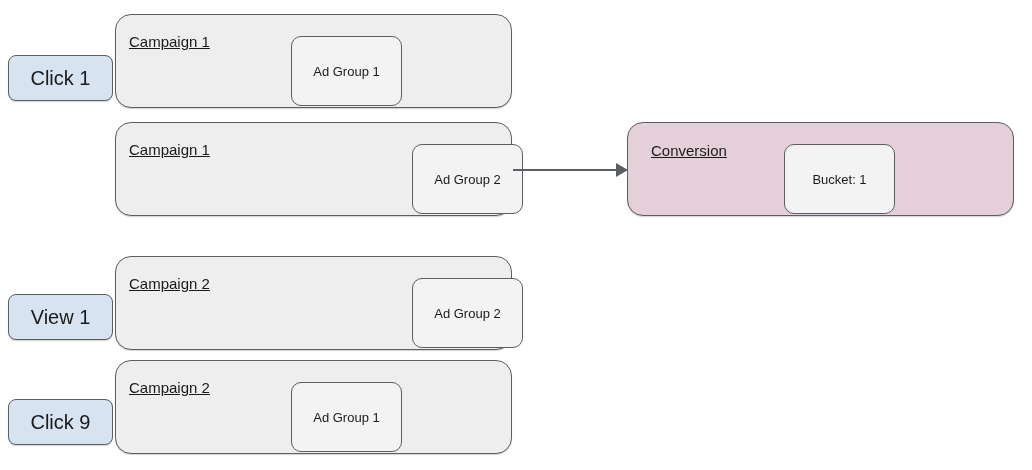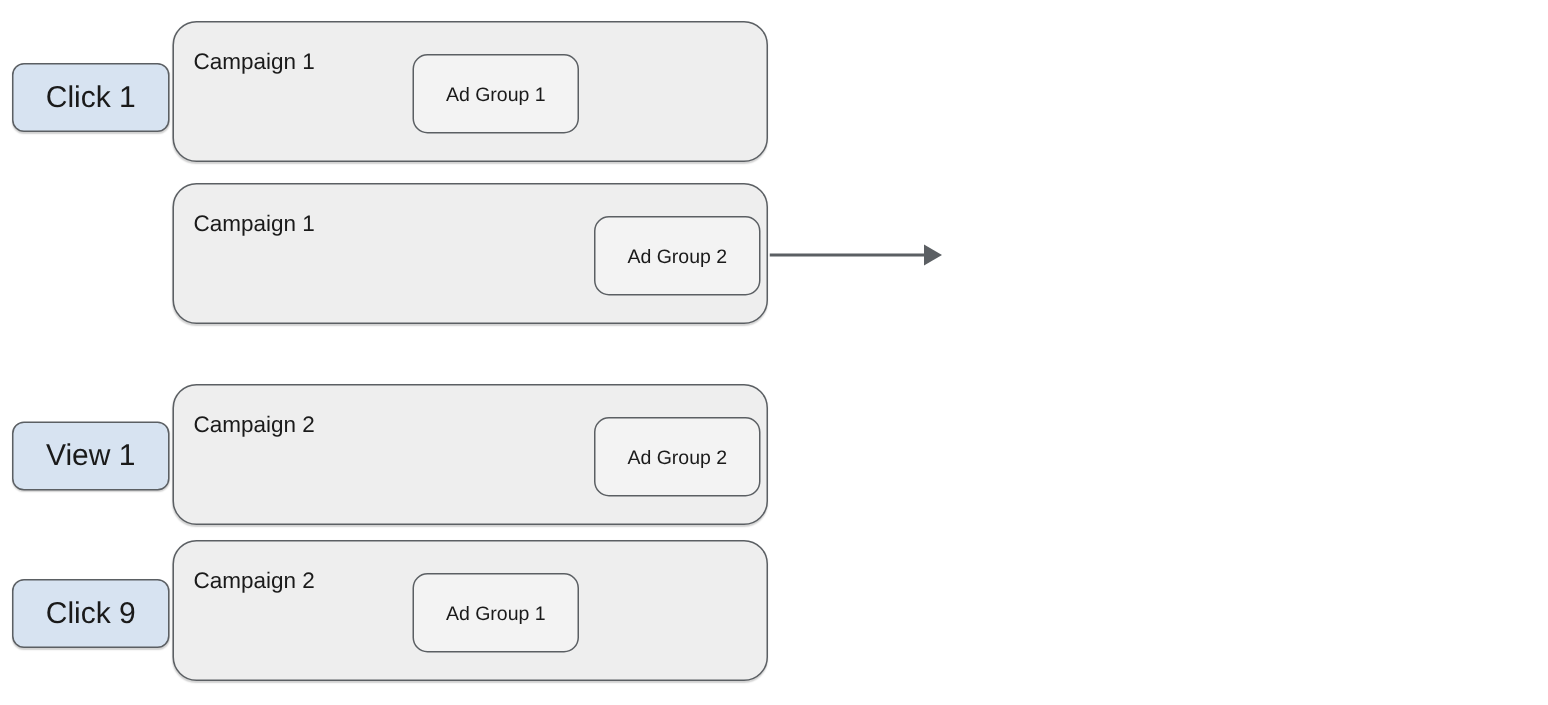--- a/index.html
+++ b/index.html
@@ -23,53 +23,56 @@
     height: 46px;
     background: var(--event-fill, #d7e3f1);
     border: 1.6px solid var(--border, #5b5f63);
     border-radius: 8px;
     box-sizing: border-box;
     display: flex;
     align-items: center;
     justify-content: center;
     font-size: 20px;
     box-shadow: 0 1px 1px rgba(0,0,0,0.18);
+    margin-top: 13px;
   }
   .campaign-box {
     position: absolute;
     left: 115px;
     width: 397px;
     height: 94px;
     background: var(--box-fill, #eeeeee);
     border: 1.6px solid var(--border, #5b5f63);
     border-radius: 16px;
     box-sizing: border-box;
     box-shadow: 0 1px 1px rgba(0,0,0,0.18);
   }
   .box-label {
     position: absolute;
     left: 13px;
     top: 18px;
     font-size: 15px;
     white-space: nowrap;
+    text-decoration: underline;
   }
   .inner-box {
     position: absolute;
     top: 21px;
     width: 111px;
-    height: 53px;
+    height: 70px;
     background: var(--inner-fill, #f3f3f3);
     border: 1.6px solid var(--border, #5b5f63);
     border-radius: 10px;
     box-sizing: border-box;
     display: flex;
     align-items: center;
     justify-content: center;
     font-size: 13px;
     white-space: nowrap;
+    margin-left: 16px;
   }
   .conversion-box {
     position: absolute;
     left: 627px;
     top: 122px;
     width: 387px;
     height: 94px;
     background: var(--conversion-fill, #e5cfd9);
     border: 1.6px solid var(--border, #5b5f63);
     border-radius: 16px;
@@ -104,20 +107,26 @@
     <div class="inner-box" style="left:280px">
       <span>Ad Group 2</span>
     </div>
   </div>
 
   <svg class="arrow" width="116" height="18">
     <line x1="0" y1="9" x2="103" y2="9"></line>
     <polygon points="103,2 115,9 103,16"></polygon>
   </svg>
 
+  <div class="conversion-box">
+    <span class="box-label" style="left:23px; top:19px">Conversion</span>
+    <div class="inner-box" style="left:140px">
+      <span>Bucket: 1</span>
+    </div>
+  </div>
 
   <div class="event-box" style="top:281px">
     <span>View 1</span>
   </div>
   <div class="campaign-box" style="top:256px">
     <span class="box-label">Campaign 2</span>
     <div class="inner-box" style="left:280px">
       <span>Ad Group 2</span>
     </div>
   </div>

